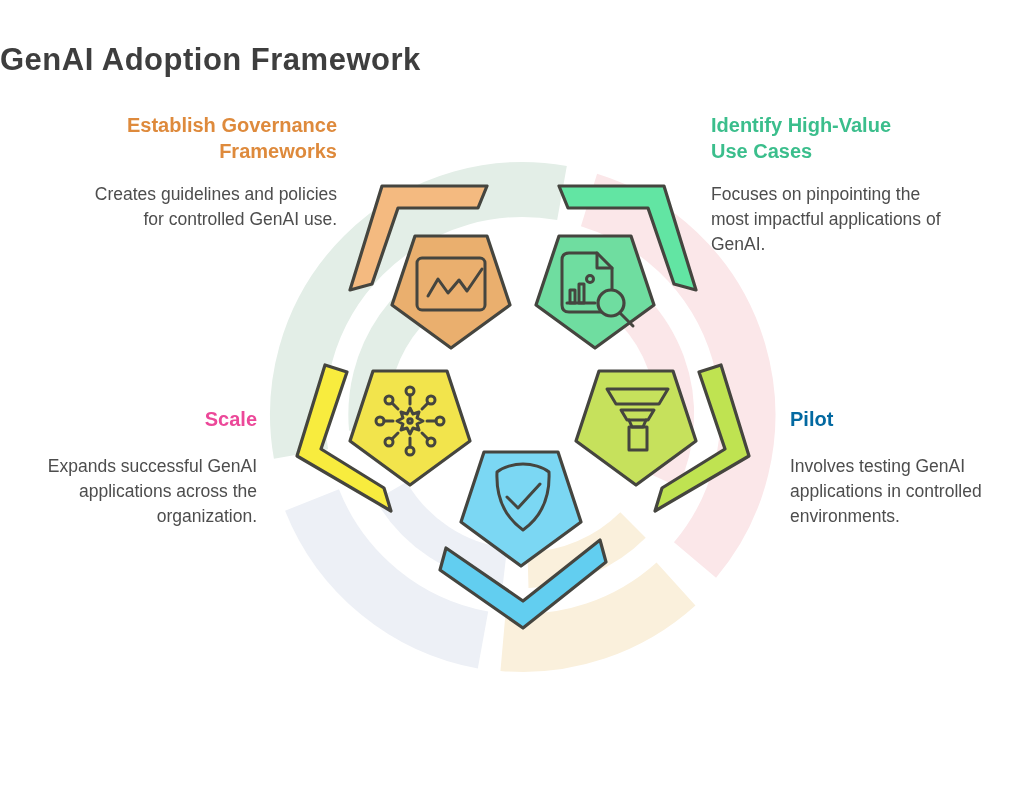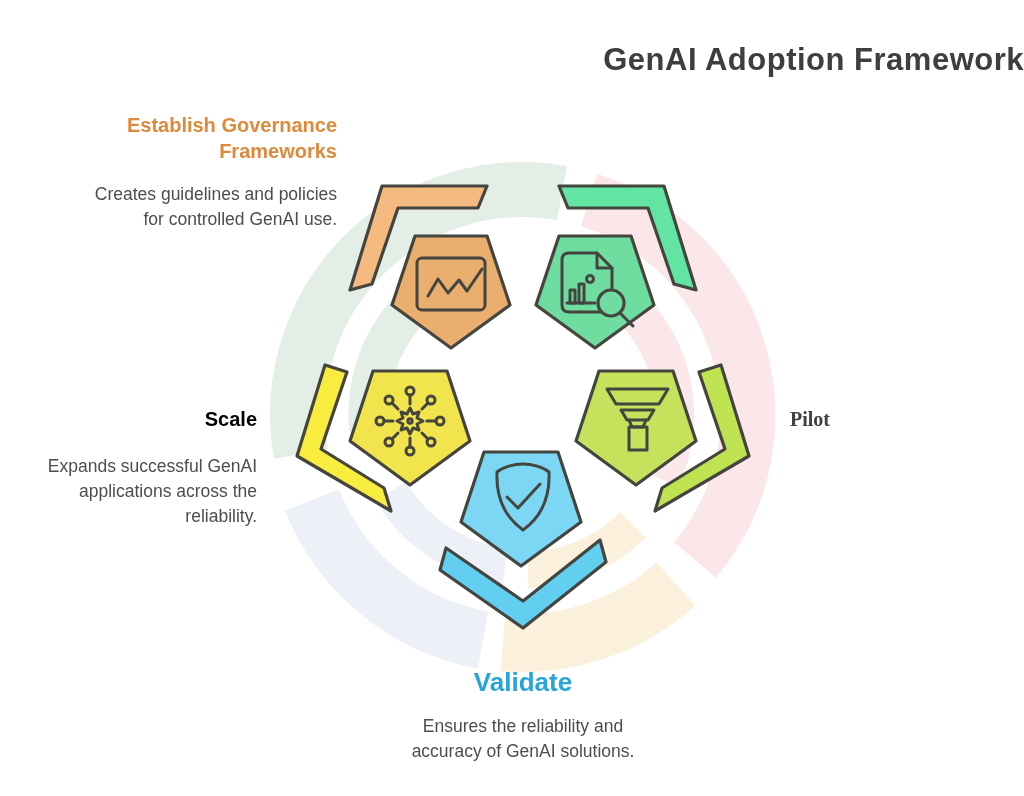--- a/index.html
+++ b/index.html
@@ -5,33 +5,33 @@
   html,body{margin:0;padding:0;}
   body{
     width:1024px;height:796px;
     background:#ffffff;
     font-family:"Liberation Sans", sans-serif;
     position:relative;overflow:hidden;
   }
   .canvas{position:absolute;inset:0;}
   .page-title{
     position:absolute;top:42px;left:0;width:1024px;
-    text-align:right;font-size:31px;font-weight:700;color:#3E3E3E;
+    text-align:left;font-size:31px;font-weight:700;color:#3E3E3E;
     letter-spacing:.5px;
   }
   .text-block{position:absolute;}
   .heading{font-weight:700;font-size:20px;line-height:1.3;white-space:pre-line;}
   .desc{margin-top:18px;font-size:17.5px;line-height:1.42;color:#4D4D4D;white-space:pre-line;}
   .align-right{text-align:right;}
   .align-left{text-align:left;}
   .align-center{text-align:center;}
   .h-governance{color:#DE8A3C;}
   .h-usecases{color:#3BBE8C;}
-  .h-scale{color:#000000;}
-  .h-pilot{color:#404040;font-family:Liberation Serif, serif;}
+  .h-scale{color:#ec4899;}
+  .h-pilot{color:#0369a1;}
   .h-validate{color:#29A4D9;}
   .blk-governance{top:112px;right:687px;width:330px;}
   .blk-usecases{top:112px;left:711px;width:300px;}
   .blk-scale{top:406px;right:767px;width:250px;}
   .blk-scale .desc{margin-top:22px;}
   .blk-pilot{top:406px;left:790px;width:230px;}
   .blk-pilot .desc{margin-top:22px;}
   .blk-validate{top:666px;left:348px;width:350px;}
   .blk-validate .heading{font-size:26px;}
   .blk-validate .desc{margin-top:14px;}
@@ -48,38 +48,41 @@
   <div class="page-title">GenAI Adoption Framework</div>
 
   <div class="text-block blk-governance align-right">
     <div class="heading h-governance">Establish Governance
 Frameworks</div>
     <div class="desc">Creates guidelines and policies
 for controlled GenAI use.</div>
   </div>
 
   <div class="text-block blk-usecases align-left">
+    <div class="heading h-usecases">Identify High-Value
+Use Cases</div>
+    <div class="desc">Focuses on pinpointing the
+most impactful applications of
+GenAI.</div>
   </div>
 
   <div class="text-block blk-scale align-right">
     <div class="heading h-scale">Scale</div>
     <div class="desc">Expands successful GenAI
 applications across the
-reliability.</div>
+organization.</div>
   </div>
 
   <div class="text-block blk-pilot align-left">
     <div class="heading h-pilot">Pilot</div>
+    <div class="desc">Involves testing GenAI
+applications in controlled
+environments.</div>
   </div>
 
-  <div class="text-block blk-validate align-center">
-    <div class="heading h-validate">Validate</div>
-    <div class="desc">Ensures the reliability and
-accuracy of GenAI solutions.</div>
-  </div>
 
   <svg class="diagram" viewBox="260 150 530 560">
 
     <g>
       <path class="bg-arc" stroke-width="55" d="M 301,454 A 225 225 0 0 1 562,193" stroke="#E3EEE7"></path>
       <path class="bg-arc" stroke-width="40" d="M 369,429 A 155 155 0 0 1 483,265" stroke="#E3EEE7"></path>
       <path class="bg-arc" stroke-width="55" d="M 589,200 A 225 225 0 0 1 695,560" stroke="#FBE7E9"></path>
       <path class="bg-arc" stroke-width="38" d="M 587,277 A 152 152 0 0 1 661,479" stroke="#FBE7E9"></path>
       <path class="bg-arc" stroke-width="58" d="M 676,584 A 228 228 0 0 1 503,642" stroke="#FAF0DC"></path>
       <path class="bg-arc" stroke-width="36" d="M 633,525 A 155 155 0 0 1 528,570" stroke="#FAF0DC"></path>

